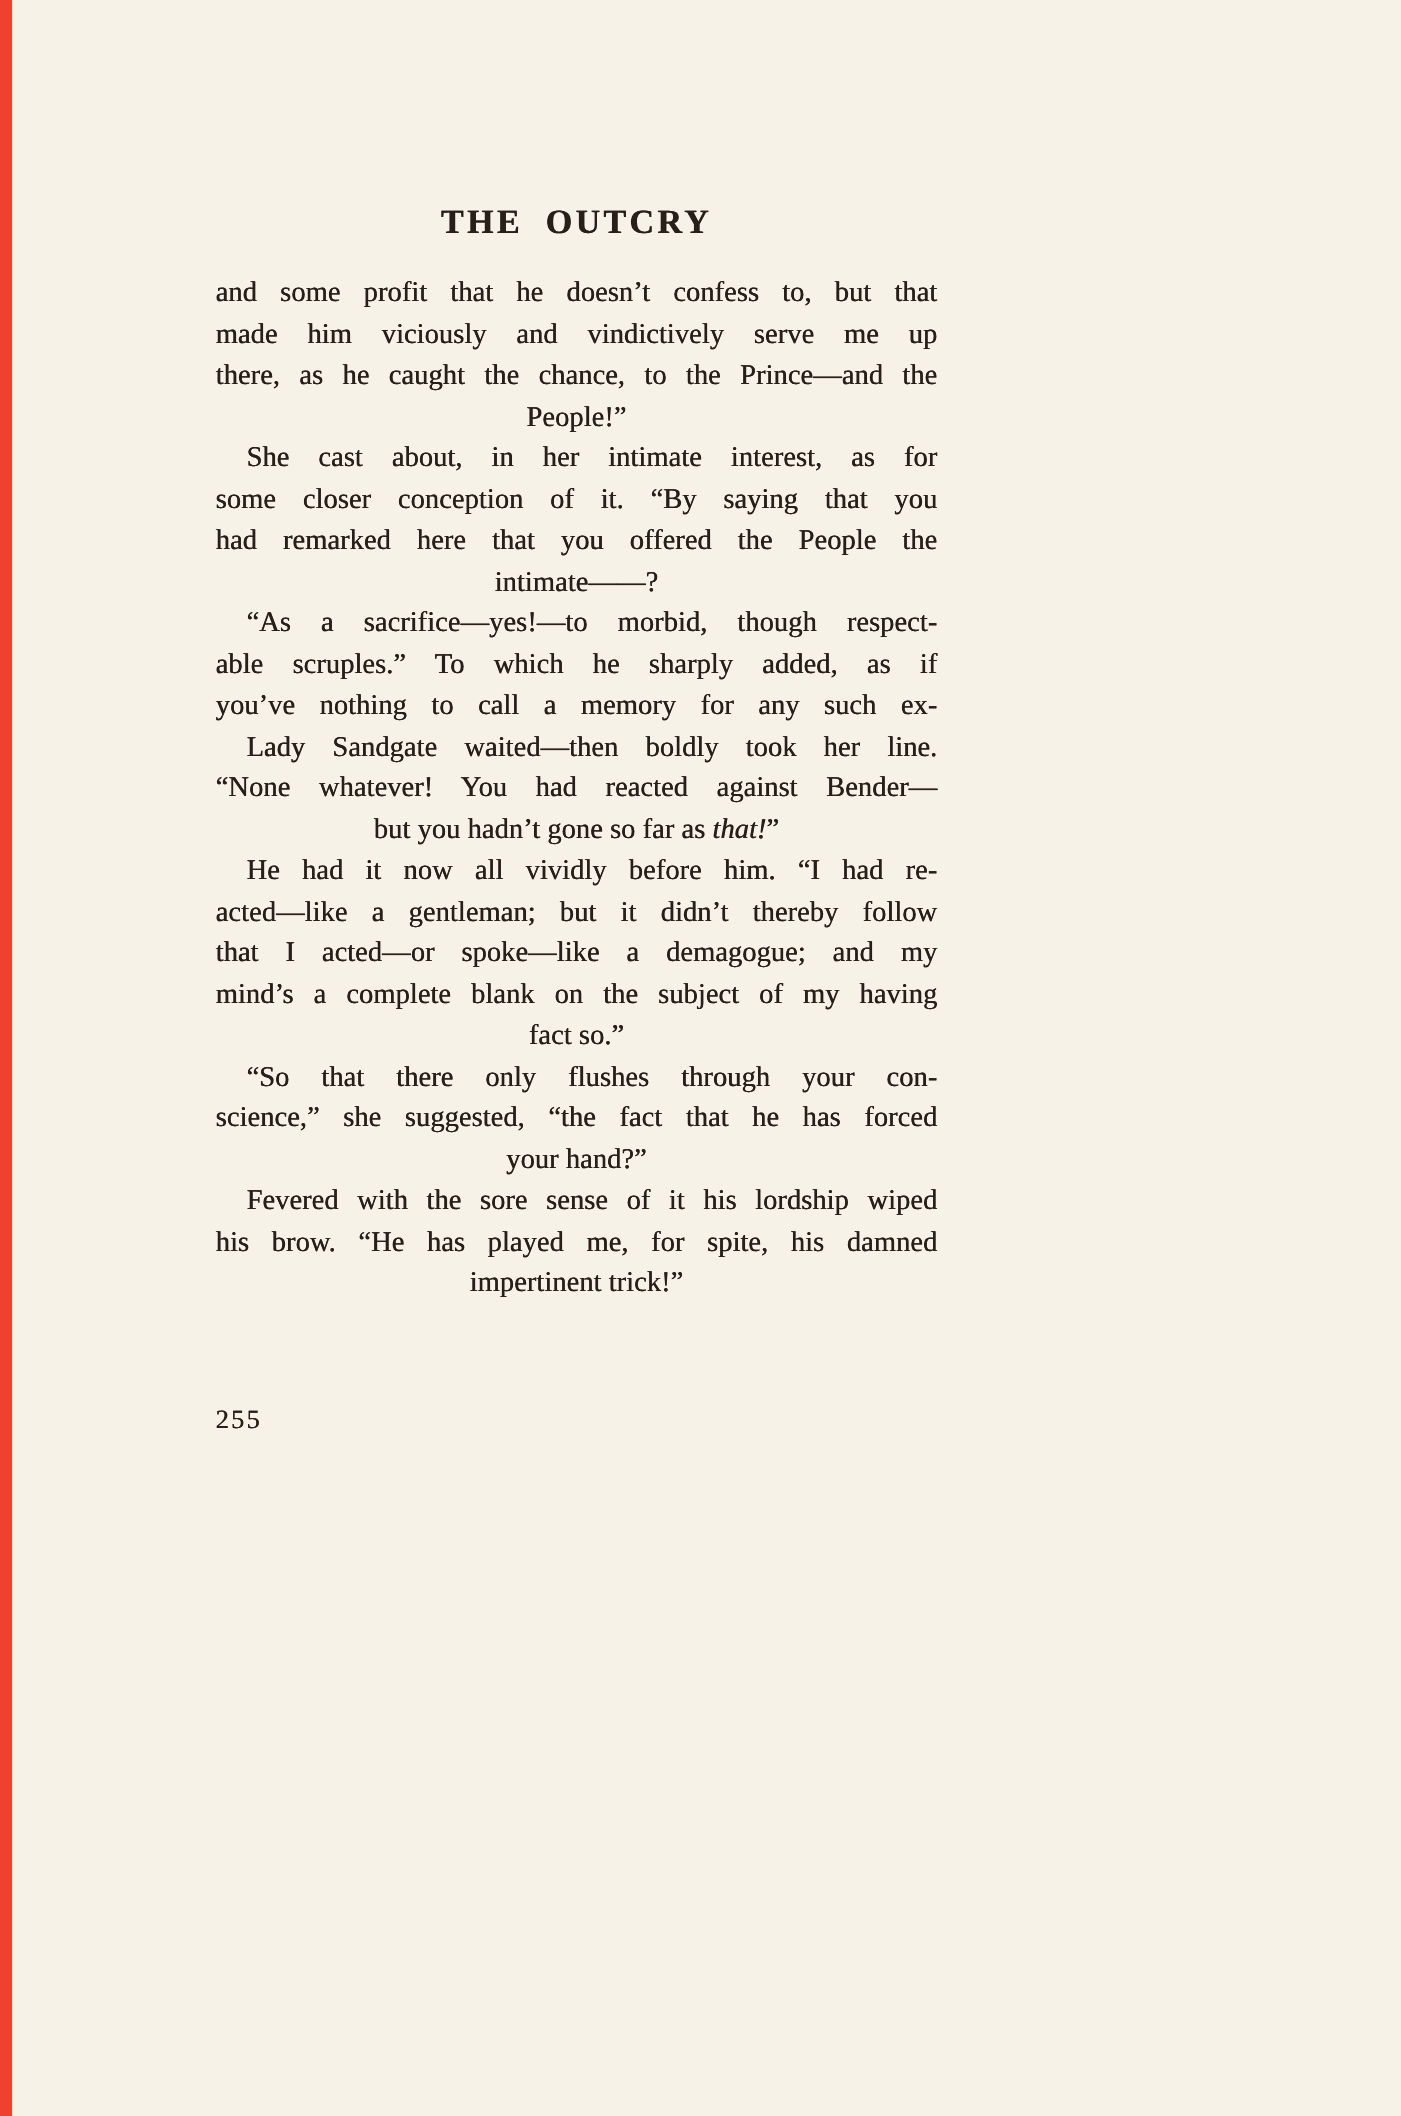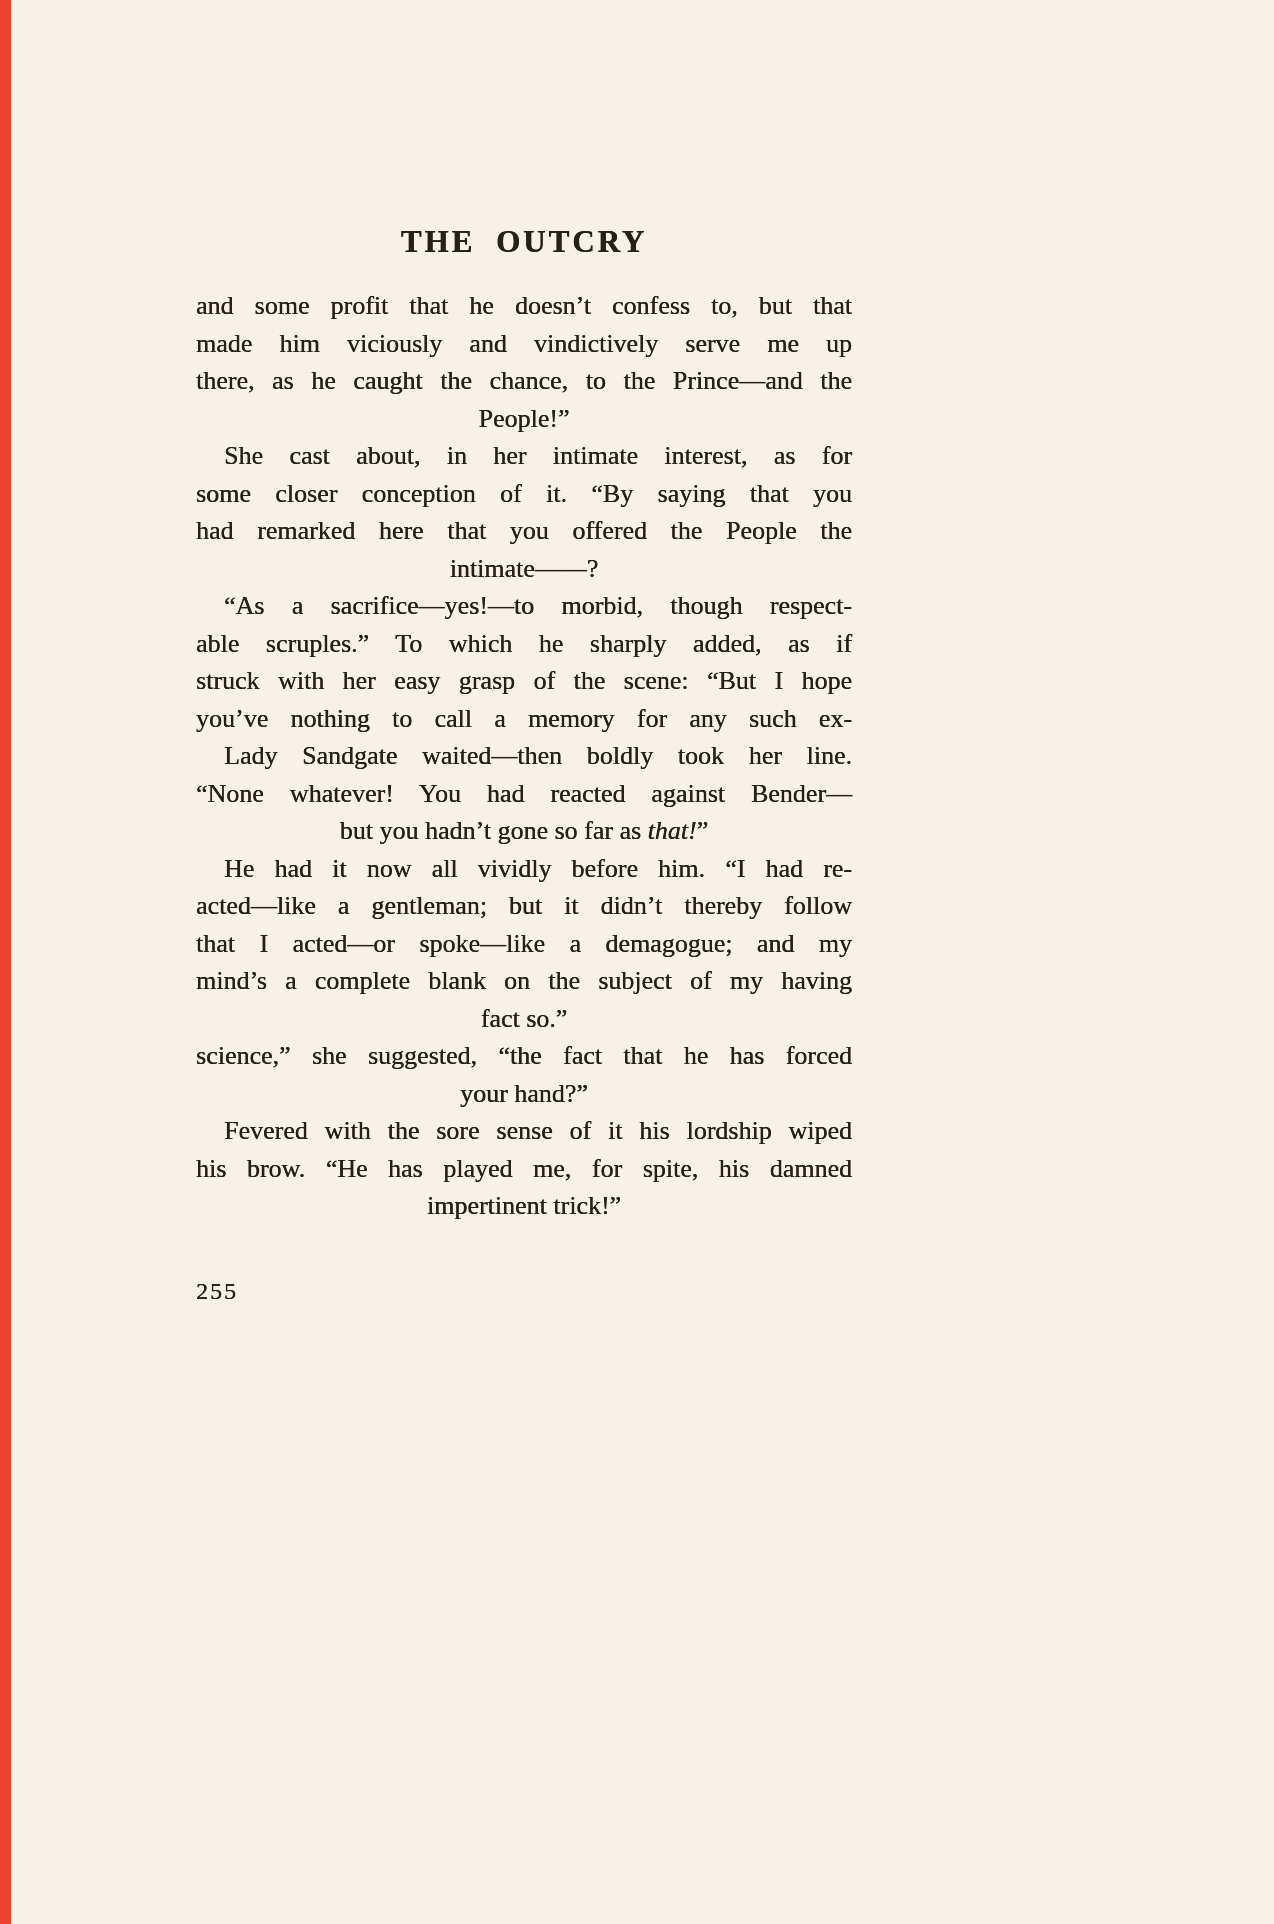--- a/index.html
+++ b/index.html
@@ -27,21 +27,20 @@
   }
   .title {
     text-align: center;
     font-weight: bold;
     font-size: 31px;
     line-height: 1;
     letter-spacing: 3px;
     word-spacing: 10px;
     margin-bottom: 30px;
     text-shadow: 0.4px 0 currentColor;
-    margin-top: 40px;
   }
   .bodytext {
     font-size: 26px;
     line-height: 37.5px;
     text-shadow: 0.3px 0 currentColor;
   }
   .line { text-align: center; }
   .line.j {
     text-align: justify;
     text-align-last: justify;
@@ -69,30 +68,30 @@
         <div class="line j"><span>and some profit that he doesn’t confess to, but that</span></div>
         <div class="line j"><span>made him viciously and vindictively serve me up</span></div>
         <div class="line j"><span>there, as he caught the chance, to the Prince—and the</span></div>
         <div class="line"><span>People!”</span></div>
         <div class="line j indent"><span>She cast about, in her intimate interest, as for</span></div>
         <div class="line j"><span>some closer conception of it.  “By saying that you</span></div>
         <div class="line j"><span>had remarked here that you offered the People the</span></div>
         <div class="line"><span>intimate——?</span></div>
         <div class="line j indent"><span>“As a sacrifice—yes!—to morbid, though respect-</span></div>
         <div class="line j"><span>able scruples.”  To which he sharply added, as if</span></div>
-        <div class="line j"><span>struck with her easy grasp of the scene:  “But I hope</span></div>
         <div class="line j"><span>you’ve nothing to call a memory for any such ex-</span></div>
         <div class="line j indent"><span>Lady Sandgate waited—then boldly took her line.</span></div>
         <div class="line j"><span>“None whatever!  You had reacted against Bender—</span></div>
         <div class="line"><span>but you hadn’t gone so far as </span><i>that!</i><span>”</span></div>
         <div class="line j indent"><span>He had it now all vividly before him.  “I had re-</span></div>
         <div class="line j"><span>acted—like a gentleman; but it didn’t thereby follow</span></div>
         <div class="line j"><span>that I acted—or spoke—like a demagogue; and my</span></div>
         <div class="line j"><span>mind’s a complete blank on the subject of my having</span></div>
         <div class="line"><span>fact so.”</span></div>
+        <div class="line j indent"><span>“So that there only flushes through your con-</span></div>
         <div class="line j"><span>science,” she suggested, “the fact that he has forced</span></div>
         <div class="line"><span>your hand?”</span></div>
         <div class="line j indent"><span>Fevered with the sore sense of it his lordship wiped</span></div>
         <div class="line j"><span>his brow.  “He has played me, for spite, his damned</span></div>
         <div class="line"><span>impertinent trick!”</span></div>
       </div>
   </div>
   <div class="pagenum">255</div>
 </div>
 

